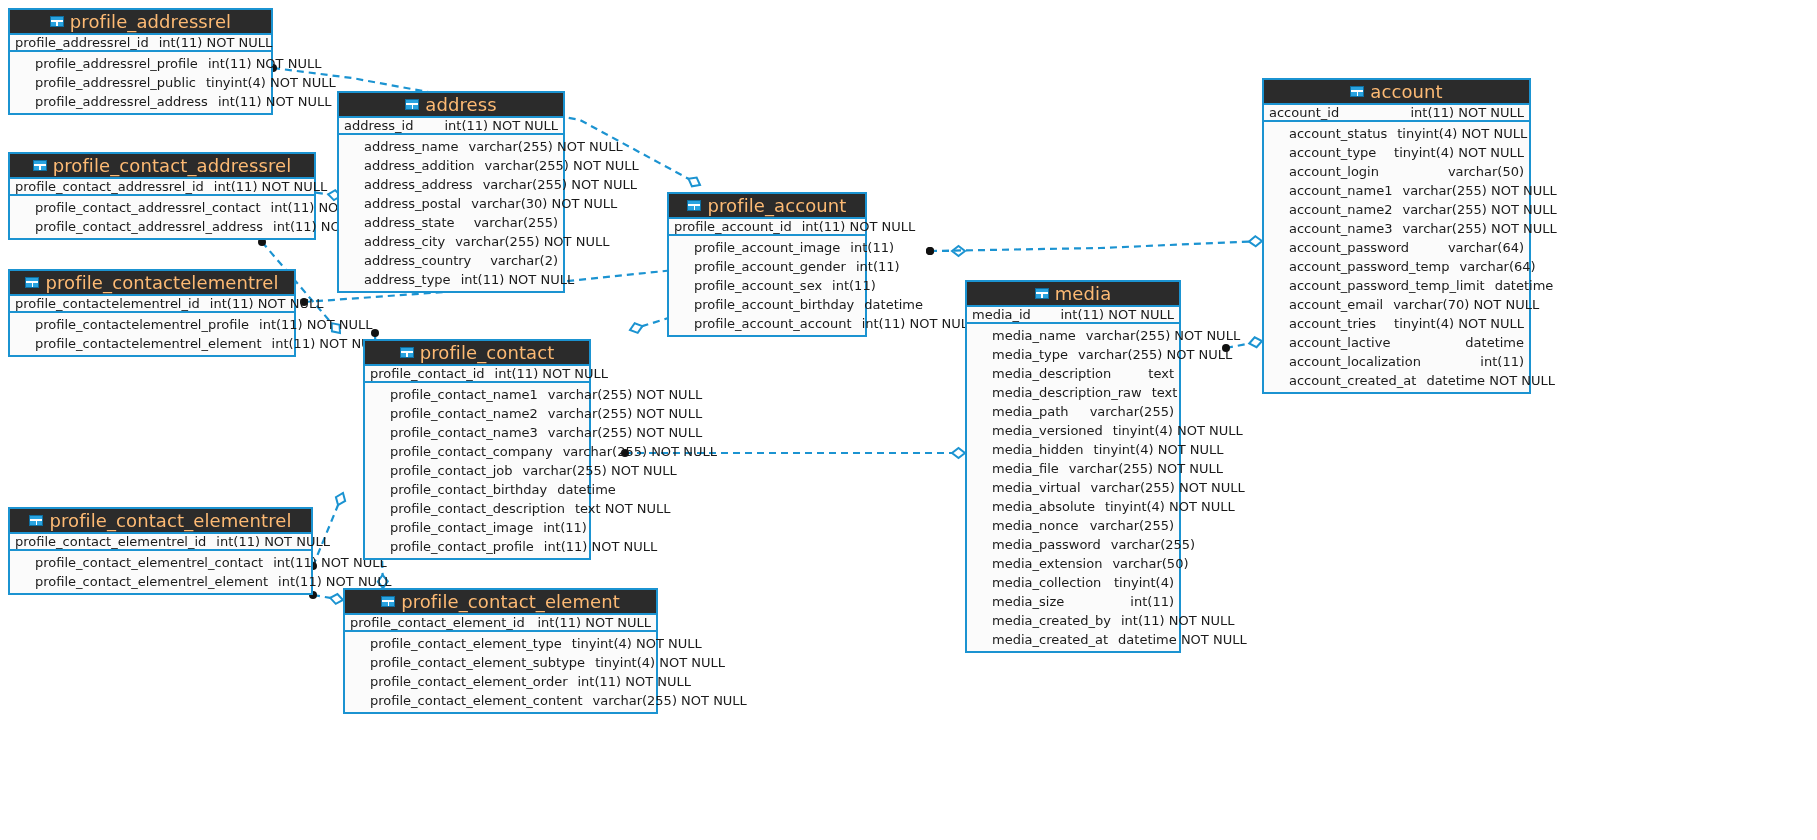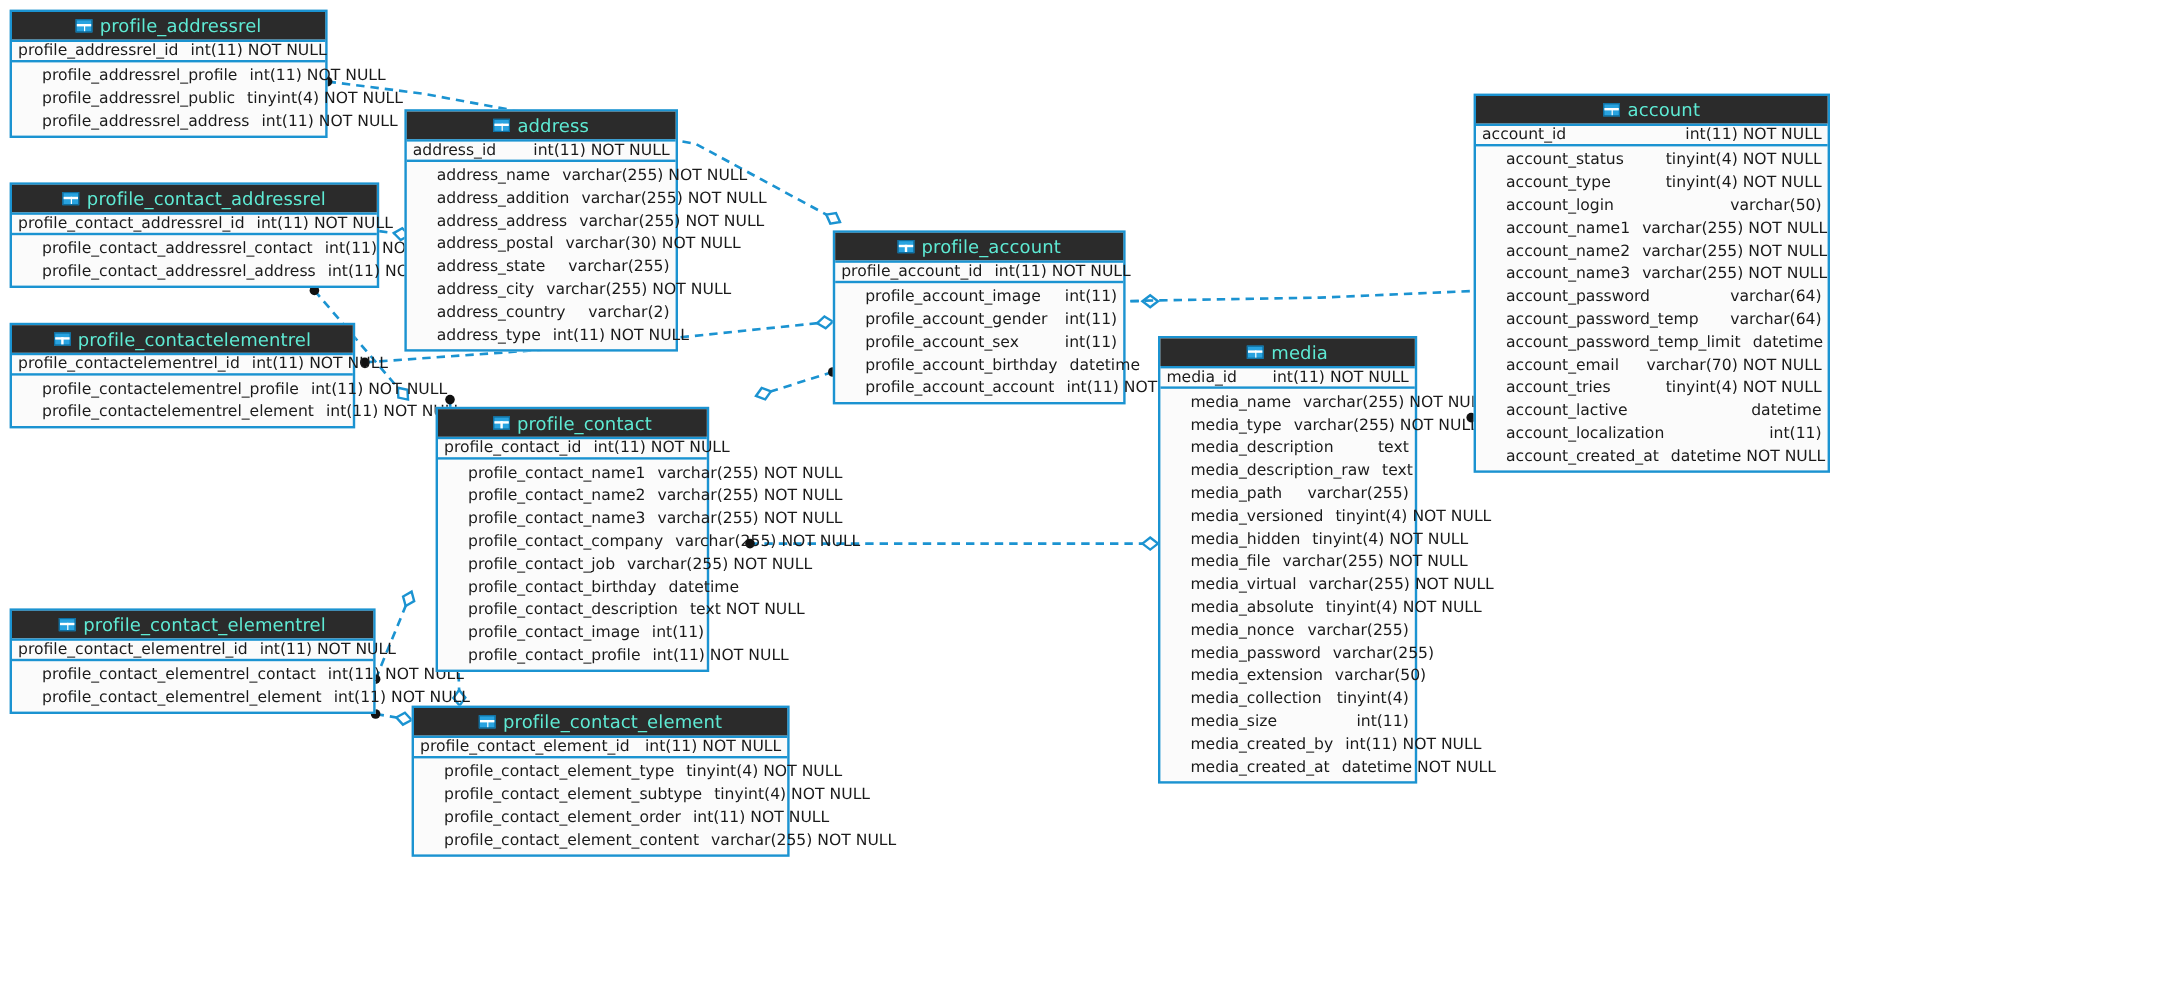--- a/index.html
+++ b/index.html
@@ -3,21 +3,21 @@
 <meta charset="utf-8">
 <style>
   html,body{margin:0;padding:0;background:#ffffff;}
   body{width:1817px;height:840px;position:relative;overflow:hidden;
        font-family:"DejaVu Sans","Liberation Sans",sans-serif;}
   #canvas{position:absolute;inset:0;}
   svg.links{position:absolute;left:0;top:0;width:1817px;height:840px;pointer-events:none;}
 
   .table{position:absolute;box-sizing:border-box;border:2px solid #1b93d1;
          background:#fbfbfb;}
-  .thead{background:#2b2b2b;color:#5eead4;font-size:15px;height:23px;
+  .thead{background:#2b2b2b;color:#fdba74;font-size:18px;height:23px;
          display:flex;align-items:center;justify-content:center;gap:6px;}
   .thead .tname{letter-spacing:.1px;}
   .tico{width:14px;height:11px;flex:0 0 auto;position:relative;
         background:#29a3e0;border:1px solid #0d6ea0;box-sizing:border-box;}
   .tico:before{content:"";position:absolute;left:0;right:0;top:3px;height:1.5px;background:#ffffff;}
   .tico:after{content:"";position:absolute;top:3px;bottom:0;left:5.5px;width:1.5px;background:#ffffff;}
 
   .pkrow{border-top:2px solid #1b93d1;border-bottom:2px solid #1b93d1;}
   .row{display:flex;align-items:center;height:19px;padding:0 5px;
        font-size:13px;color:#1a1a1a;box-sizing:border-box;}
@@ -290,21 +290,21 @@
           <div class="row">
             <span class="fname">profile_contact_element_order</span>
             <span class="ftype">int(11) NOT NULL</span>
           </div>
           <div class="row">
             <span class="fname">profile_contact_element_content</span>
             <span class="ftype">varchar(255) NOT NULL</span>
           </div>
         </div>
       </div>
-      <div class="table" style="left: 694px; top: 192px; width: 244px;">
+      <div class="table" style="left: 667px; top: 192px; width: 200px;">
         <div class="thead">
           <span class="tico"></span>
           <span class="tname">profile_account</span>
         </div>
         <div class="row pkrow">
           <span class="fname">profile_account_id</span>
           <span class="ftype">int(11) NOT NULL</span>
         </div>
         <div class="body">
           <div class="row">
@@ -402,21 +402,21 @@
           <div class="row">
             <span class="fname">media_created_by</span>
             <span class="ftype">int(11) NOT NULL</span>
           </div>
           <div class="row">
             <span class="fname">media_created_at</span>
             <span class="ftype">datetime NOT NULL</span>
           </div>
         </div>
       </div>
-      <div class="table" style="left: 1228px; top: 78px; width: 297px;">
+      <div class="table" style="left: 1262px; top: 78px; width: 269px;">
         <div class="thead">
           <span class="tico"></span>
           <span class="tname">account</span>
         </div>
         <div class="row pkrow">
           <span class="fname">account_id</span>
           <span class="ftype">int(11) NOT NULL</span>
         </div>
         <div class="body">
           <div class="row">

